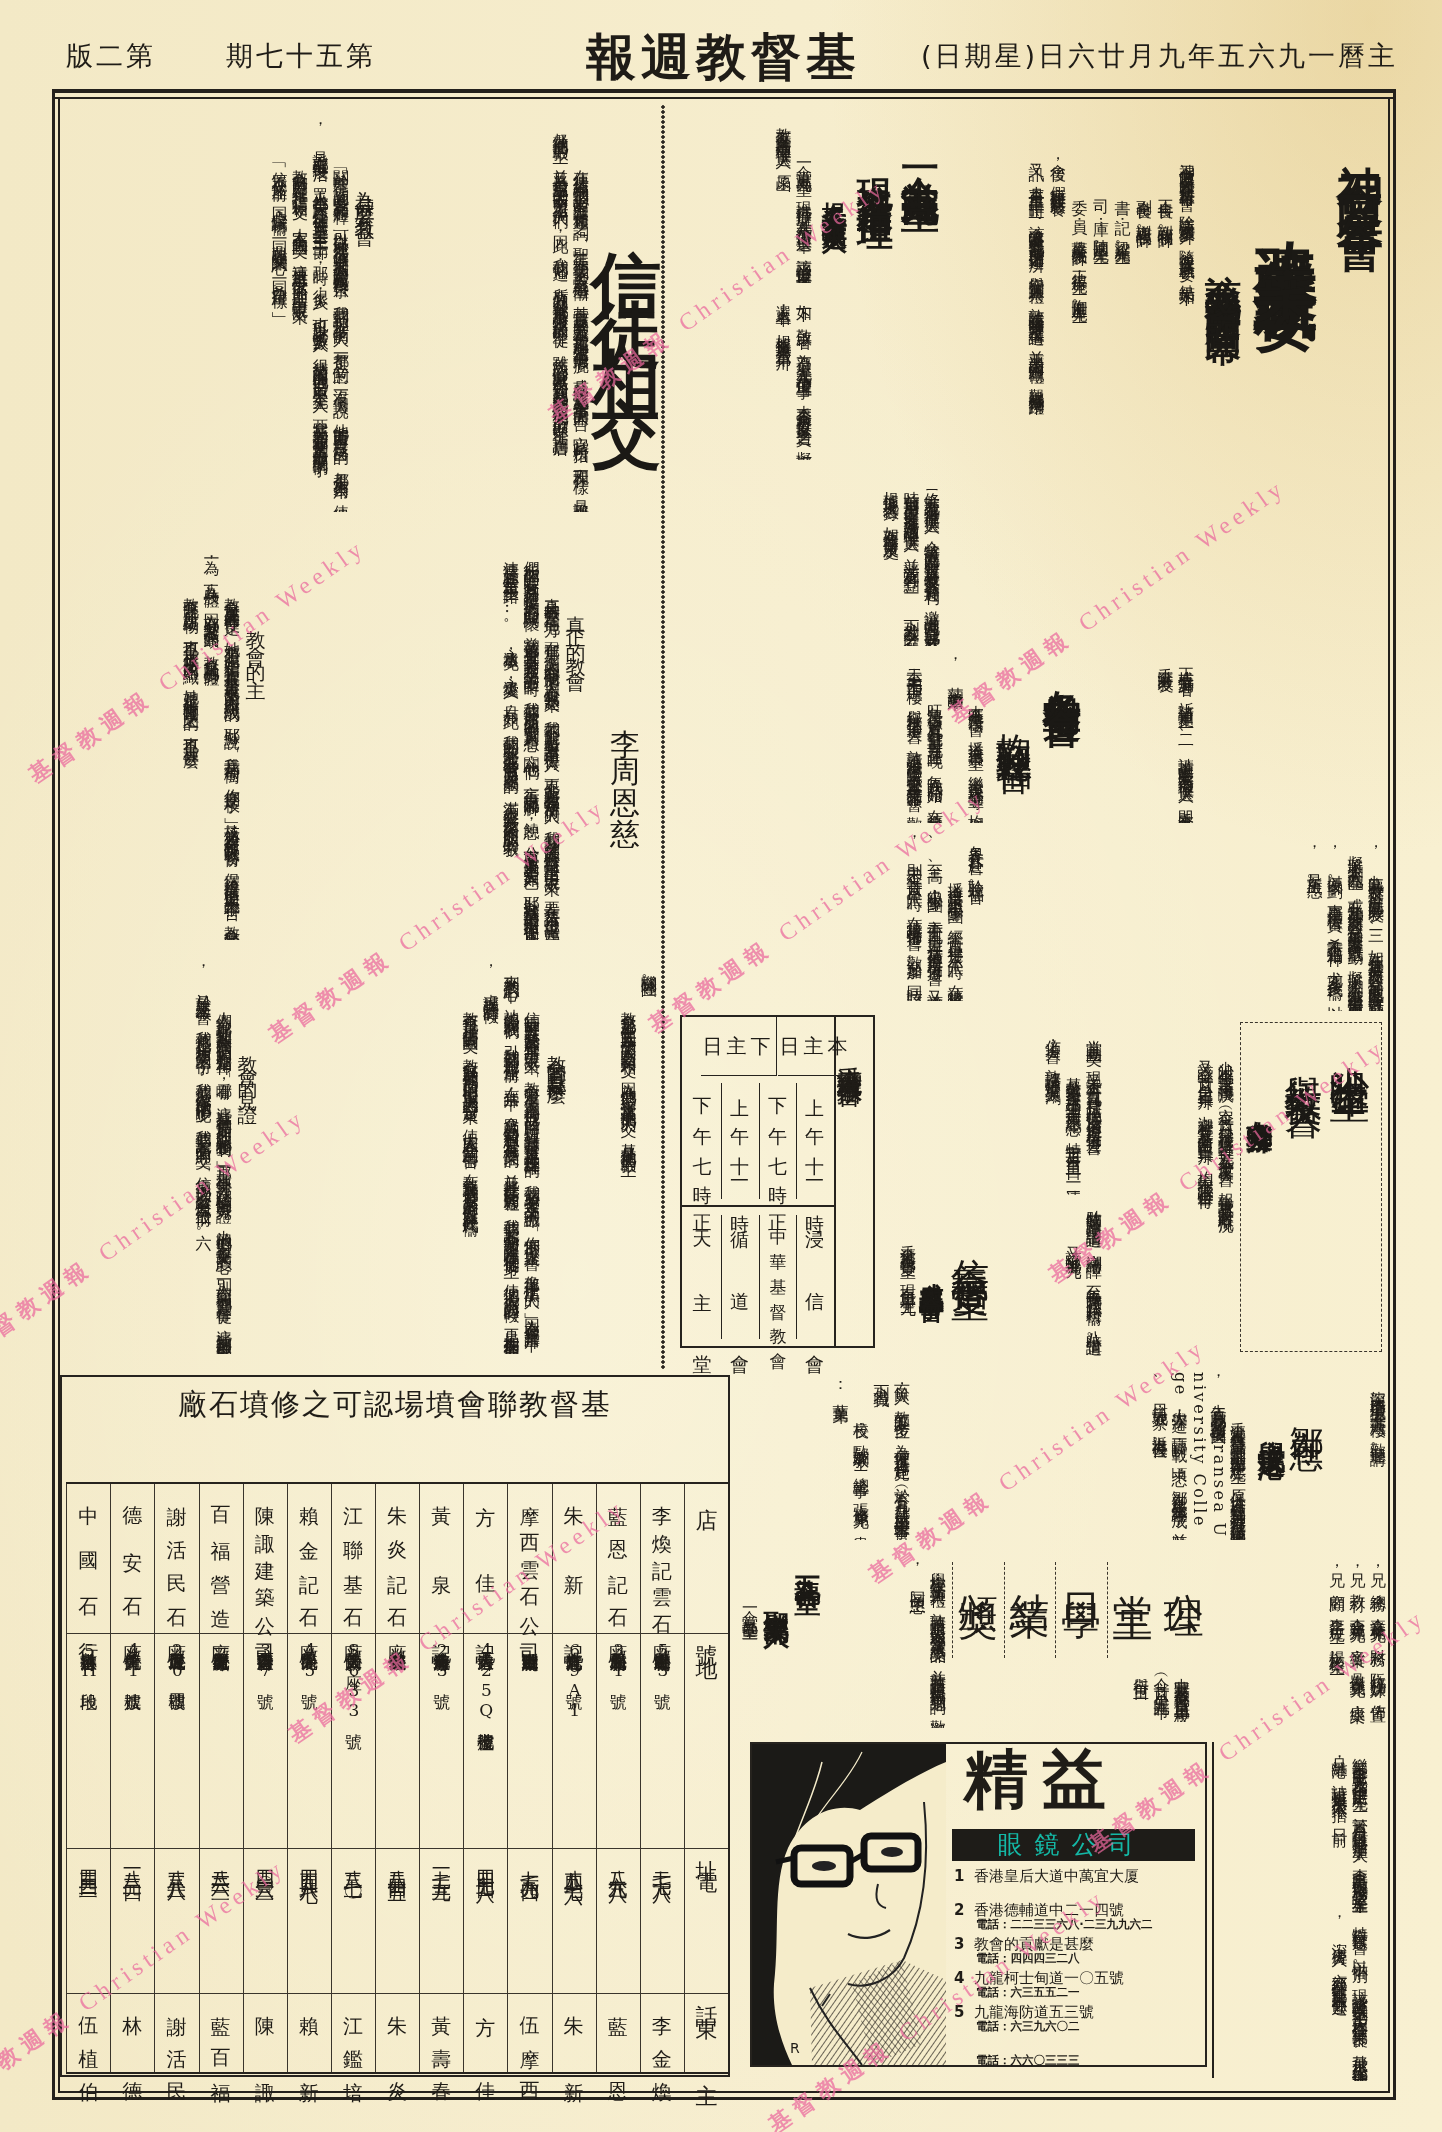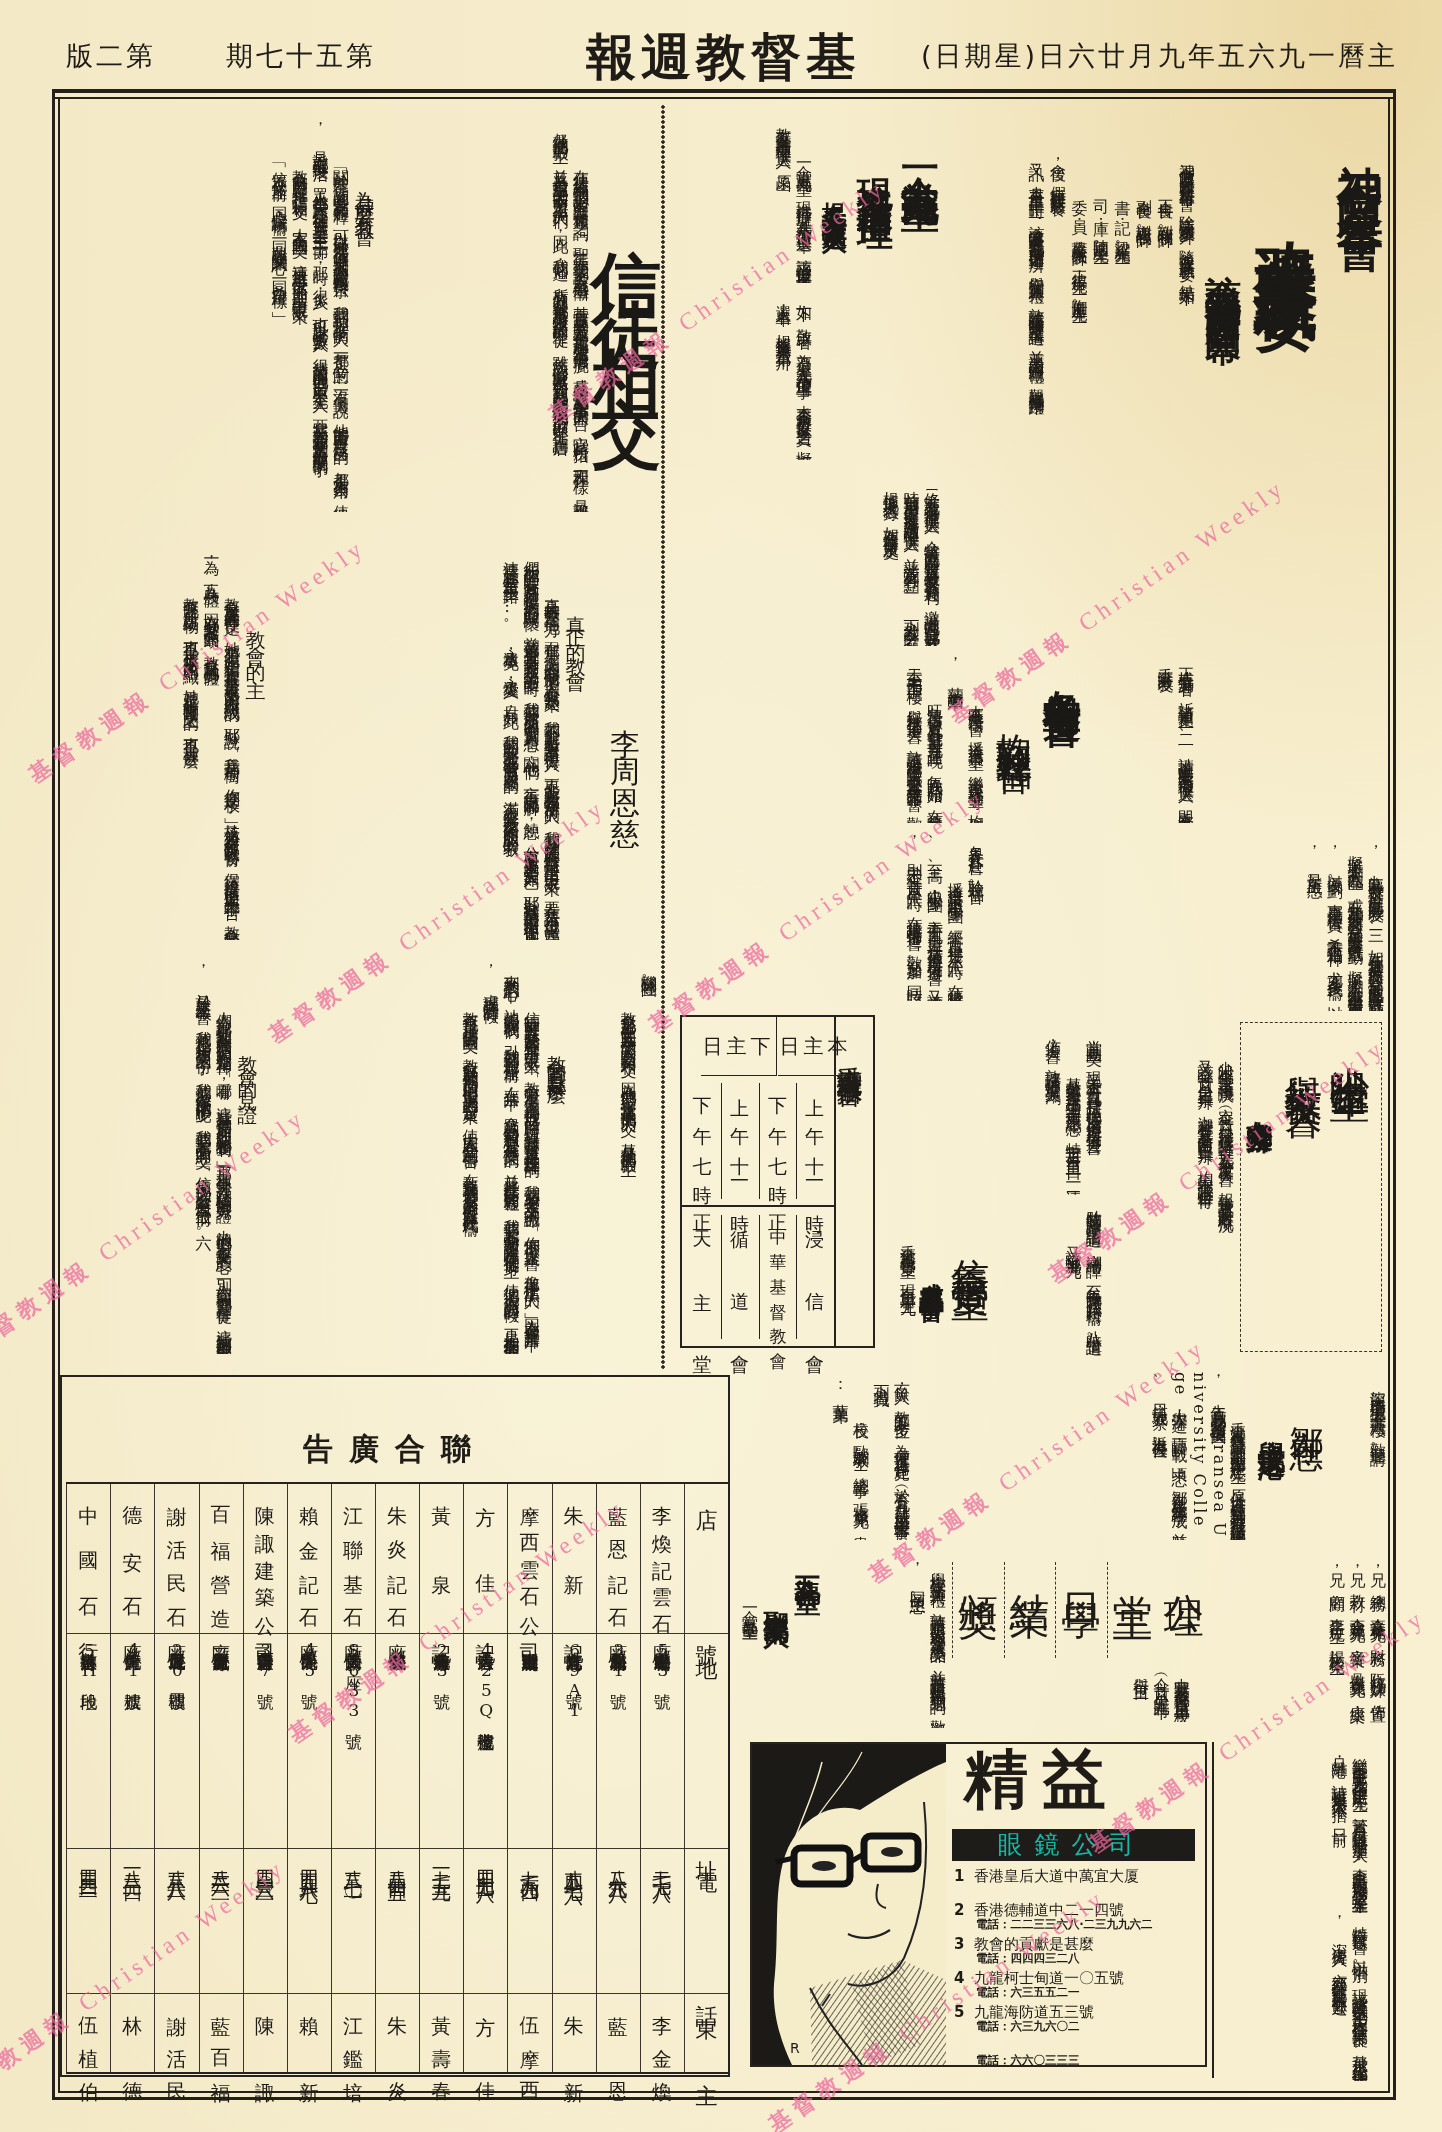--- a/index.html
+++ b/index.html
@@ -342,21 +342,21 @@
         <div class="ad-phone">電話：六三九六〇二</div>
       </div>
       <div class="ad-item">
         <div class="ad-addr"><b>5</b><span>九龍海防道五三號</span></div>
         <div class="ad-phone">電話：六六〇三三三</div>
       </div>
     </div>
   </div>
 
   <div class="box" style="left:60px;top:1375px;width:670px;height:702px">
-    <div class="st-sub rtl">聯合廣告</div>
+    <div class="st-title rtl">基督教聯會墳場認可之修墳石廠</div>
     <div class="st-grid">
       <div class="st-col" style="border-left:1px solid #3a352c">
         <div class="st-cell h-name st-label">
             <span>店號</span>
           </div>
         <div class="st-cell h-addr st-label">
             <span>地址</span>
           </div>
         <div class="st-cell h-phone st-label">
             <span>電話</span>

